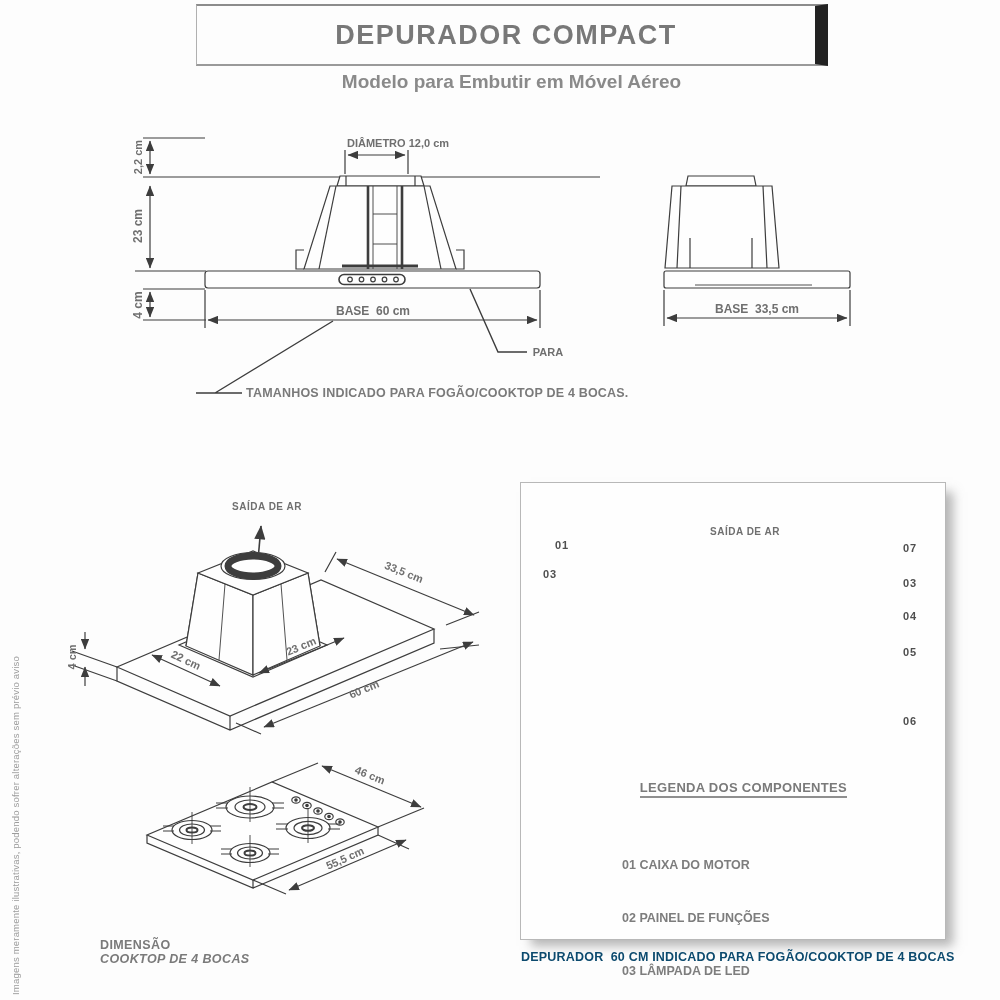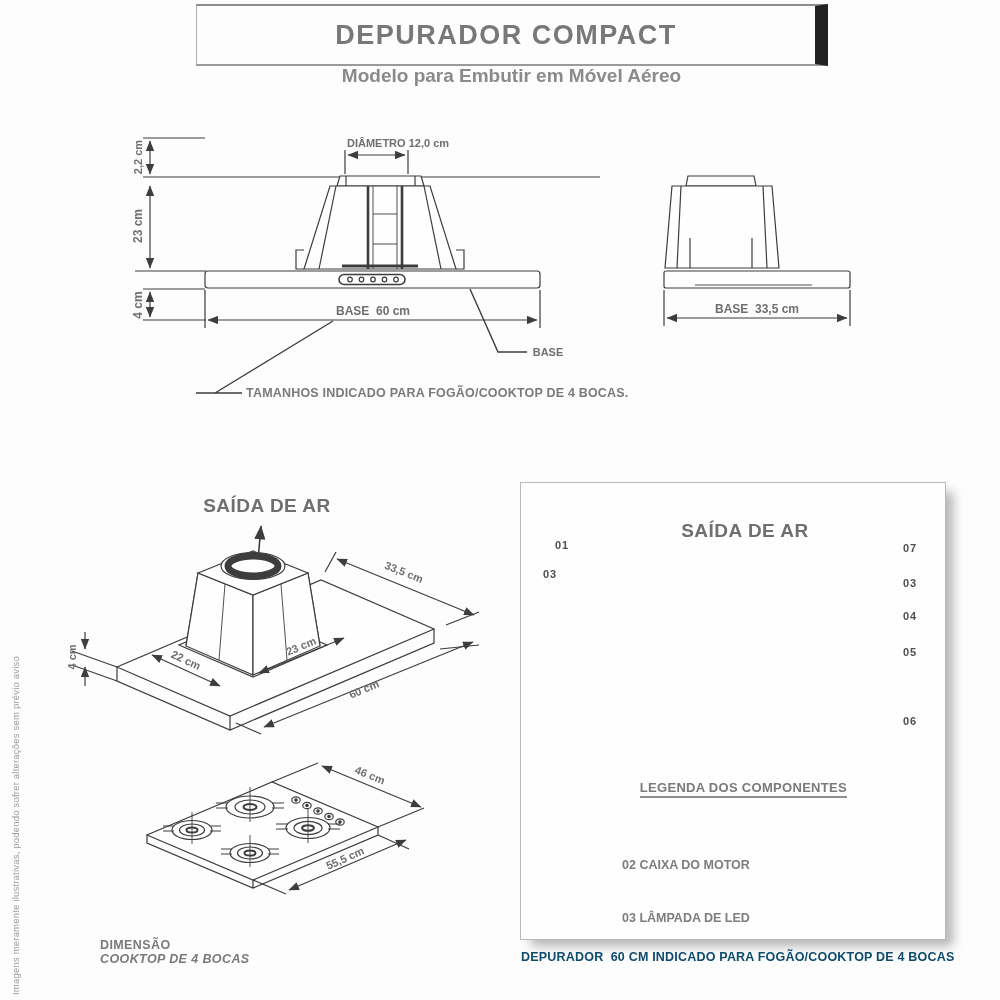--- a/index.html
+++ b/index.html
@@ -4,29 +4,29 @@
 <style>
   html,body{margin:0;padding:0;background:#ffffff;}
   #page{position:relative;width:1000px;height:1000px;background:#fdfdfd;overflow:hidden;
         font-family:"Liberation Sans",sans-serif;color:#7d7d7d;}
   svg{position:absolute;left:0;top:0;}
   .abs{position:absolute;white-space:pre;}
   .title-box{left:196px;top:4px;width:618px;height:58px;border:1px solid #b0b0b0;
              border-top:2px solid #8c8c8c;border-bottom:2px solid #9a9a9a;border-right:13px solid #222222;
              display:flex;align-items:center;justify-content:center;}
   .title{font-size:27px;font-weight:bold;letter-spacing:1.5px;color:#787878;}
-  .subtitle{left:196px;top:65px;width:631px;text-align:center;font-size:19px;font-weight:bold;color:#8a8a8a;}
+  .subtitle{left:196px;top:71px;width:631px;text-align:center;font-size:19px;font-weight:bold;color:#8a8a8a;}
   .dim{font-size:11px;font-weight:bold;color:#6f6f6f;transform:translate(-50%,-50%);}
   .dim-big{font-size:12px;}
   .r-90{transform:translate(-50%,-50%) rotate(-90deg);}
   .r22{transform:translate(-50%,-50%) rotate(22deg);}
   .r25{transform:translate(-50%,-50%) rotate(25deg);}
   .rm23{transform:translate(-50%,-50%) rotate(-23deg);}
   .rm24{transform:translate(-50%,-50%) rotate(-24deg);}
-  .label-strong{font-size:19px;font-weight:bold;color:#6f6f6f;letter-spacing:.5px;transform:translate(-50%,-50%);}
+  .label-strong{font-size:10px;font-weight:bold;color:#6f6f6f;letter-spacing:.5px;transform:translate(-50%,-50%);}
   .note{font-size:12.5px;font-weight:bold;color:#7a7a7a;letter-spacing:.2px;}
   .callout{font-size:11px;font-weight:bold;color:#4f4f4f;letter-spacing:1px;}
   .panel{left:520px;top:482px;width:424px;height:456px;border:1px solid #b8b8b8;background:#fefefe;
          box-shadow:9px 8px 10px -2px rgba(110,110,110,0.5);}
   .legend{left:622px;top:760px;width:310px;}
   .legend-title{display:inline-block;font-size:13px;font-weight:bold;color:#7a7a7a;
                 border-bottom:2px solid #8f8f8f;padding-bottom:1px;letter-spacing:.3px;}
   .legend-item{font-size:12.5px;font-weight:bold;color:#7d7d7d;line-height:17.2px;white-space:pre;}
   .legend-items{margin-top:5px;}
   .caption{left:521px;top:950px;font-size:12.5px;font-weight:bold;color:#0c4a6e;letter-spacing:.2px;}
@@ -238,21 +238,21 @@
   <div class="abs title-box">
     <span class="title">DEPURADOR COMPACT</span>
   </div>
   <div class="abs subtitle">Modelo para Embutir em Móvel Aéreo</div>
 
   <div class="abs dim" style="left:377px;top:143px;padding-left:42px;">DIÂMETRO 12,0 cm</div>
   <div class="abs dim r-90" style="left:138px;top:157px;">2,2 cm</div>
   <div class="abs dim r-90 dim-big" style="left:138px;top:226px;">23 cm</div>
   <div class="abs dim r-90 dim-big" style="left:138px;top:305px;">4 cm</div>
   <div class="abs dim dim-big" style="left:373px;top:311px;">BASE  60 cm</div>
-  <div class="abs dim" style="left:548px;top:352px;">BASE</div>
+  <div class="abs dim" style="left:548px;top:352px;">PARA</div>
   <div class="abs note" style="left:246px;top:386px;">TAMANHOS INDICADO PARA FOGÃO/COOKTOP DE 4 BOCAS.</div>
 
   <div class="abs dim dim-big" style="left:757px;top:309px;">BASE  33,5 cm</div>
 
   <div class="abs label-strong" style="left:267px;top:506px;">SAÍDA DE AR</div>
   <div class="abs dim r22" style="left:404px;top:572px;">33,5 cm</div>
   <div class="abs dim rm23" style="left:301px;top:646px;">23 cm</div>
   <div class="abs dim r25" style="left:186px;top:660px;">22 cm</div>
   <div class="abs dim rm23" style="left:364px;top:689px;">60 cm</div>
   <div class="abs dim r-90" style="left:72px;top:657px;">4 cm</div>
@@ -268,21 +268,22 @@
   <div class="abs callout" style="left:543px;top:568px;">03</div>
   <div class="abs callout" style="left:903px;top:542px;">07</div>
   <div class="abs callout" style="left:903px;top:577px;">03</div>
   <div class="abs callout" style="left:903px;top:610px;">04</div>
   <div class="abs callout" style="left:903px;top:646px;">05</div>
   <div class="abs callout" style="left:903px;top:715px;">06</div>
 
   <div class="abs legend">
     <span class="legend-title">LEGENDA DOS COMPONENTES</span>
     <div class="legend-items">
-      <div class="legend-item">02 CAIXA DO MOTOR</div>
+      <div class="legend-item">01 CAIXA DO MOTOR</div>
+      <div class="legend-item">02 PAINEL DE FUNÇÕES</div>
       <div class="legend-item">03 LÂMPADA DE LED</div>
       
       
       
       
       
     </div>
   </div>
 
   <div class="abs caption">DEPURADOR  60 CM INDICADO PARA FOGÃO/COOKTOP DE 4 BOCAS</div>

